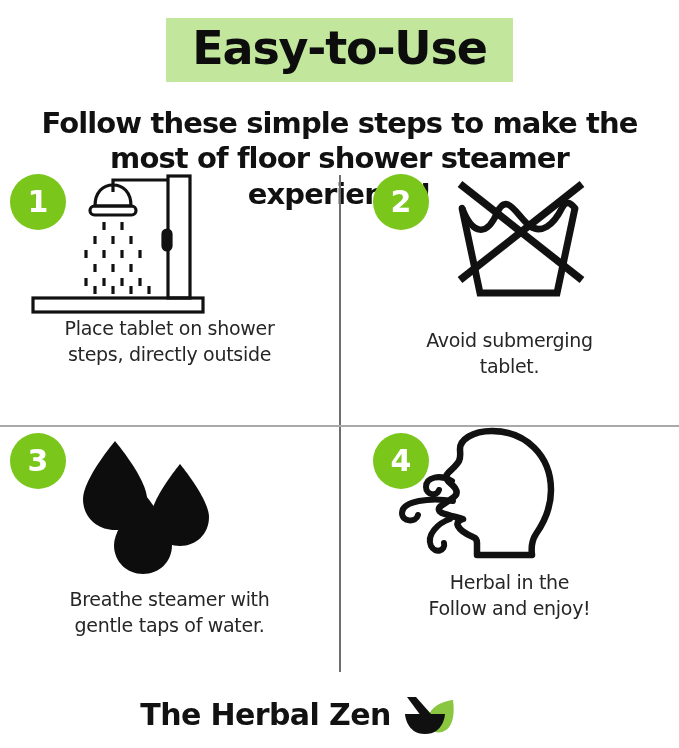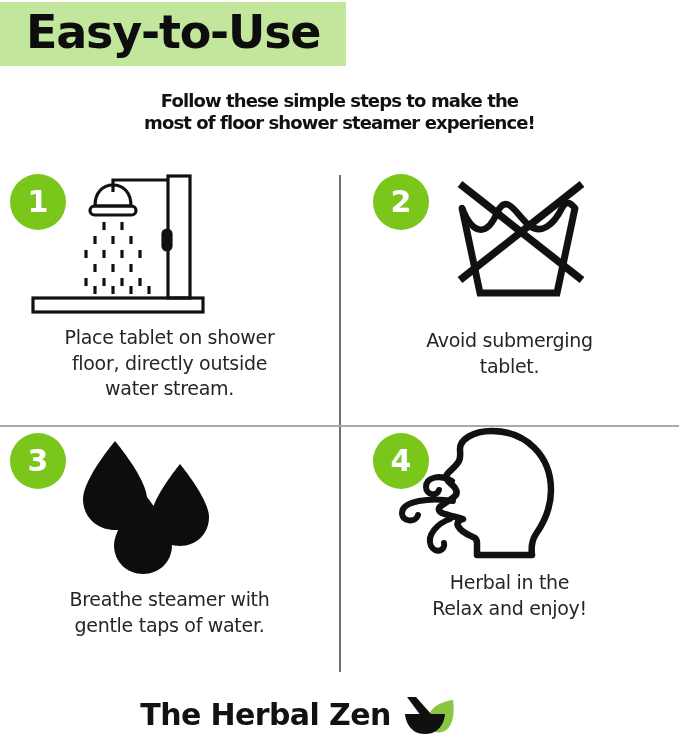--- a/index.html
+++ b/index.html
@@ -17,45 +17,46 @@
   }
 
   
   .header {
     position: absolute;
     left: 0;
     top: 0;
     width: 679px;
   }
   .title-wrap {
-    text-align: left;
+    text-align: center;
     padding-top: 2px;
     height: 78px;
     position: relative;
+    margin-top: 16px;
   }
   .title-band {
     display: inline-block;
     background: #c2e69c;
     padding: 6px 26px 10px 26px;
     line-height: 1;
   }
   .title-text {
     font-family: "DejaVu Sans", sans-serif;
     font-weight: bold;
     font-size: 46px;
     letter-spacing: -1.2px;
     color: #0d0d0d;
     line-height: 1.05;
     display: block;
   }
   .subtitle {
     text-align: center;
     font-family: "DejaVu Sans", sans-serif;
     font-weight: bold;
-    font-size: 18px;
+    font-size: 29px;
     line-height: 1.22;
     letter-spacing: -0.9px;
     color: #111111;
     margin-top: 10px;
     padding: 0 20px;
   }
 
   
   .grid {
     position: absolute;
@@ -123,21 +124,21 @@
     position: absolute;
     left: 12px;
     width: 315px;
     text-align: center;
     font-family: "DejaVu Sans", sans-serif;
     font-size: 19px;
     line-height: 1.35;
     color: #262626;
     letter-spacing: -0.3px;
   }
-  .cap-1 { top: 157px; }
+  .cap-1 { top: 148px; }
   .cap-2 { top: 160px; }
   .cap-3 { top: 160px; }
   .cap-4 { top: 143px; }
 
   
   .footer {
     position: absolute;
     left: 0;
     top: 694px;
     width: 597px;
@@ -214,22 +215,21 @@
           <line x1="140" y1="110" x2="140" y2="118"></line>
           <line x1="95" y1="118" x2="95" y2="126"></line>
           <line x1="113" y1="118" x2="113" y2="126"></line>
           <line x1="131" y1="118" x2="131" y2="126"></line>
           <line x1="149" y1="118" x2="149" y2="126"></line>
         </g>
       </svg>
     </div>
     <div class="caption cap-1">
       <div>Place tablet on shower</div>
-      <div>floor, directly outside</div>
-      <div>water stream.</div>
+      <div>steps, directly outside</div>
     </div>
   </div>
 
   <div class="cell cell-2">
     <div class="badge">2</div>
     <div class="icon-area">
       <svg width="339" height="150" viewBox="0 0 339 150" fill="none">
         <g stroke="#111111" stroke-width="7" fill="none" stroke-linecap="butt" stroke-linejoin="miter">
 
           <path d="M122 40 L140 125 L217 125 L235 40"></path>
@@ -296,21 +296,21 @@
 
         <g stroke="#111111" stroke-width="6" fill="none" stroke-linecap="round">
           <path d="M112 54 C100 47 86 50 86 60 C86 68 97 70 99 63"></path>
           <path d="M113 74 C90 70 62 74 62 86 C62 95 76 96 78 88"></path>
           <path d="M110 92 C98 96 86 108 91 119 C95 127 106 124 104 116"></path>
         </g>
       </svg>
     </div>
     <div class="caption cap-4">
       <div>Herbal in the</div>
-      <div>Relax and enjoy!</div>
+      <div>Follow and enjoy!</div>
     </div>
   </div>
 </div>
 
 <div class="footer">
   <span class="logo-text">The Herbal Zen</span>
   <span>
     <svg class="logo-mark" width="56" height="42" viewBox="0 0 56 42" fill="none">
 
       <path d="M52 6 C52 6 30 8 27 24 C25 35 34 40 41 38 C52 35 54 20 52 6 Z" fill="#8ac63f"></path>

